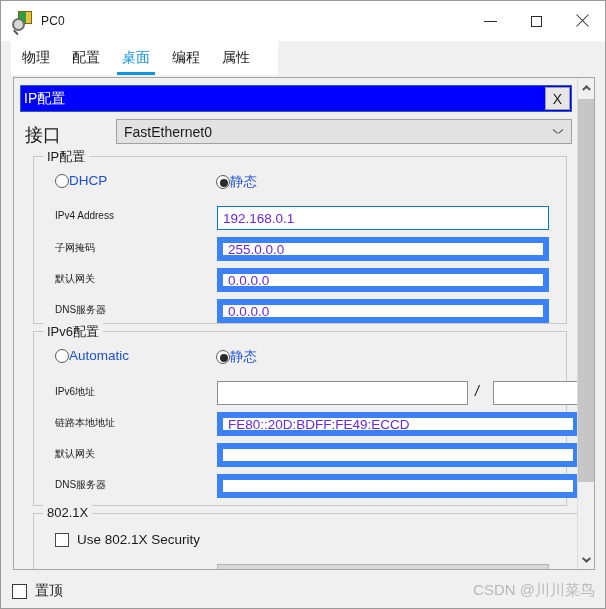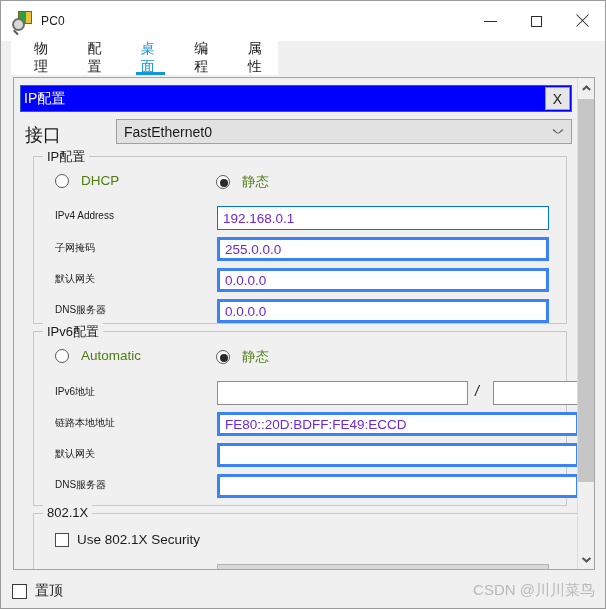--- a/index.html
+++ b/index.html
@@ -84,21 +84,20 @@
     width: 267px; height: 34px;
     background: #ffffff;
     display: flex; align-items: flex-end;
   }
   .tab {
     height: 34px;
     padding: 0 11px;
     display: flex; align-items: center; justify-content: center;
     font-size: 14px; color: #222222;
     position: relative;
-    margin-left: 12px;
   }
   .tab.active { color: #1296db; }
   .tab.active:after {
     content: ""; position: absolute;
     left: 6px; right: 6px; bottom: 0; height: 3px;
     background: #1296db;
   }
 
   
   .content-panel {
@@ -186,21 +185,21 @@
   
   .frow { position: absolute; left: 0; width: 100%; height: 25px; }
   .flabel {
     position: absolute; left: 21px; top: 4px;
     font-size: 10px; color: #1a1a1a; white-space: nowrap; text-align: center;
   }
   .finput {
     position: absolute; left: 183px;
     width: 332px; height: 24px;
     background: #ffffff;
-    border: 3px solid #3b82f6;
+    border: 6px solid #3b82f6;
     display: flex; align-items: center;
   }
   .finput.focused { border: 1px solid #0078d7; }
   .finput .ftext {
     font-size: 13.5px; color: #6d28d9; margin-left: 5px;
     white-space: nowrap;
   }
 
   
   .radio-row { position: absolute; left: 0; width: 100%; height: 24px; }
@@ -214,21 +213,21 @@
     border-radius: 50%;
     background: #fdfdfd;
     position: relative; flex: none;
   }
   .radio-mark.on:after {
     content: ""; position: absolute;
     left: 3px; top: 3px; width: 8px; height: 8px;
     border-radius: 50%; background: #2a2a2a;
   }
   .radio-label {
-    font-size: 13.5px; color: #4d7c0f; margin-left: 12px; white-space: nowrap;
+    font-size: 13.5px; color: #1d4ed8; margin-left: 0; white-space: nowrap;
   }
 
   
   .cbx-row { position: absolute; display: flex; align-items: flex-end; }
   .cbx-mark {
     width: 14px; height: 14px;
     border: 1px solid #4a4a4a;
     background: #ffffff; flex: none;
   }
   .cbx-label { font-size: 13.5px; color: #1a1a1a; margin-left: 8px; white-space: nowrap; }

